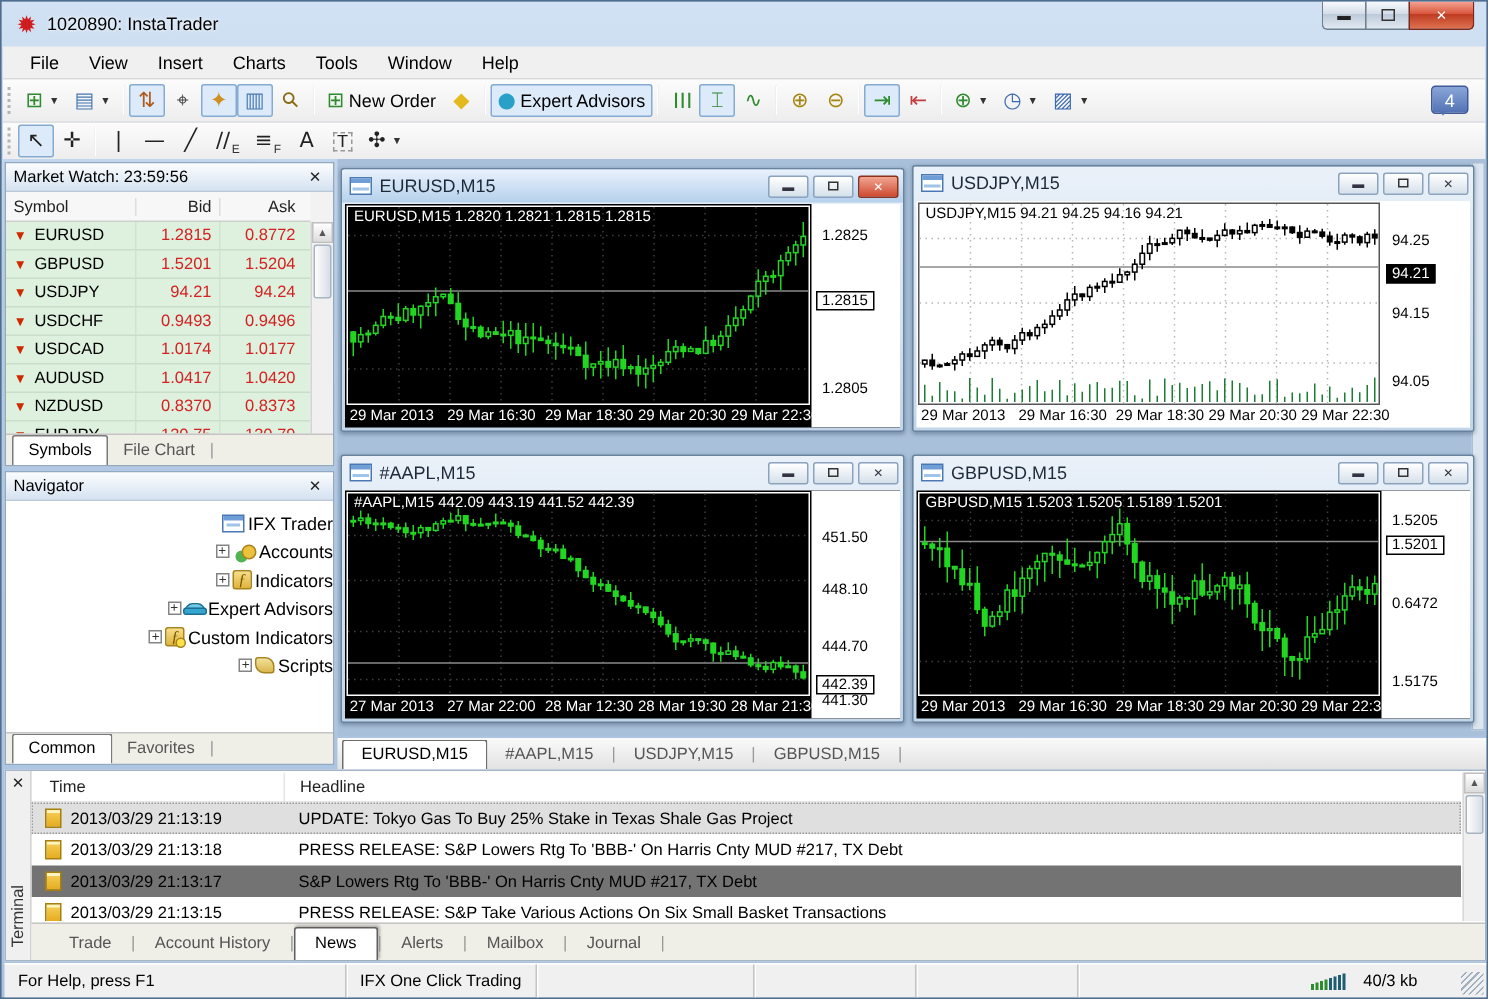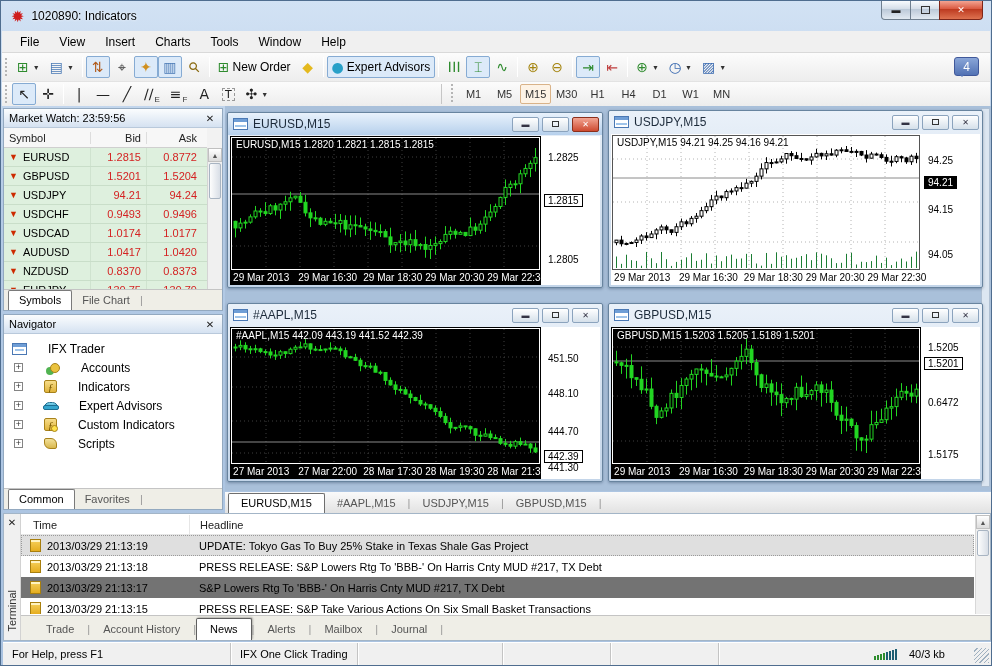--- a/index.html
+++ b/index.html
@@ -63,21 +63,21 @@
   .mw-scroll{position:absolute;top:39px;right:0;width:15px;bottom:21px;background:#f0f0f0;border-left:1px solid #d4d4d4;}
   .sc-arrow{height:14px;display:flex;align-items:center;justify-content:center;font-size:7px;color:#555;background:linear-gradient(#fff,#dcdcdc);border:1px solid #c0c0c0;}
   .sc-thumb{height:36px;margin:1px;background:linear-gradient(90deg,#fdfdfd,#d8dee6);border:1px solid #a8b4c2;border-radius:2px;}
   .panel-tabs{position:absolute;bottom:0;left:0;right:0;height:21px;background:#efeee7;border-top:1px solid #c4c4c4;
     display:flex;align-items:flex-end;padding-left:4px;}
   .ptab{padding:3px 10px 4px;font-size:11px;color:#555;}
   .ptab.active{background:#fff;border:1px solid #7a7a7a;border-bottom:none;border-radius:2px 2px 0 0;color:#000;}
   .ptab-sep{color:#999;padding-bottom:4px;}
   
   .nav-tree{position:absolute;top:19px;left:0;right:0;bottom:21px;background:#fff;padding:5px 0 0 8px;}
-  .tree-row{display:flex;align-items:center;gap:21px;height:19px;font-size:12px;}
+  .tree-row{display:flex;align-items:center;gap:2px;height:19px;font-size:12px;justify-content:flex-end;}
   .tree-child{padding-left:2px;}
   .expand{width:9px;height:9px;border:1px solid #848484;background:#fff;font-size:9px;line-height:7px;text-align:center;color:#333;flex:none;}
   .tico{flex:none;display:inline-block;position:relative;}
   .ico-trader{width:15px;height:12px;border:1px solid #4a78b4;background:#fff;}
   .ico-trader:before{content:"";position:absolute;left:0;right:0;top:0;height:3px;background:#6f9ed6;}
   .ico-trader:after{content:"";position:absolute;left:2px;right:2px;bottom:3px;height:2px;background:#9fc4ea;}
   .ico-accounts{width:10px;height:10px;border-radius:50%;background:#eac23e;border:1px solid #a8821a;box-shadow:-5px 3px 0 -1px #51b351;margin-left:6px;}
   .ico-findicator{width:13px;height:13px;background:linear-gradient(#f7dd8a,#e0b43c);border:1px solid #a8821a;border-radius:2px;
     color:#7a5a00;font-style:italic;font-size:11px;line-height:12px;text-align:center;font-family:"Liberation Serif",serif;}
   .ico-findicator.custom:after{content:"";position:absolute;right:-2px;bottom:-2px;width:5px;height:5px;border-radius:50%;background:#ffe24a;border:1px solid #a8821a;}
@@ -155,21 +155,21 @@
   .sb-grip{position:absolute;right:2px;bottom:2px;width:15px;height:15px;
     background:repeating-linear-gradient(135deg,transparent 0 2px,#9fb0c0 2px 3px);}
 </style>
 </head>
 <body>
 
 <div class="window">
 
   <div class="titlebar">
     <span class="title-icon">✹</span>
-    <span class="title-text">1020890: Indicators</span>
+    <span class="title-text">1020890: InstaTrader</span>
   </div>
   <div class="win-controls">
     <div class="win-btn">▬</div>
     <div class="win-btn">
         <span class="glyph-restore"></span>
       </div>
     <div class="win-btn close">✕</div>
   </div>
 
   <div class="menubar" id="menubar">
@@ -287,32 +287,20 @@
       </div>
       <div class="tb-btn">
         <span class="glyph" style="color: rgb(34, 34, 34);">A</span>
       </div>
       <div class="tb-btn">
         <span class="glyph boxed" style="color: rgb(34, 34, 34);">T</span>
       </div>
       <div class="tb-btn">
         <span class="glyph" style="color: rgb(34, 34, 34);">✣</span>
         <span class="dd">▼</span>
-      </div>
-      <div style="display: flex; margin-left: 168px; border-left: 1px solid rgb(198, 198, 198); padding-left: 6px;">
-        <span class="grip"></span>
-        <div class="tf-btn">M1</div>
-        <div class="tf-btn">M5</div>
-        <div class="tf-btn active">M15</div>
-        <div class="tf-btn">M30</div>
-        <div class="tf-btn">H1</div>
-        <div class="tf-btn">H4</div>
-        <div class="tf-btn">D1</div>
-        <div class="tf-btn">W1</div>
-        <div class="tf-btn">MN</div>
       </div>
     </div>
   <div class="chat-badge">4</div>
 
   <div class="panel" style="left:2px;top:107px;width:220px;height:203px;">
     <div class="panel-title">
       <span>Market Watch: 23:59:56</span>
       <span class="panel-close">✕</span>
     </div>
     <div class="mw-header">
@@ -992,21 +980,21 @@
         <div class="yaxis">
           <div class="ylab" style="top: calc(21% - 6px);">451.50</div>
           <div class="ylab" style="top: calc(44% - 6px);">448.10</div>
           <div class="ylab" style="top: calc(69% - 6px);">444.70</div>
           <div class="ylab boxed" style="top: calc(85% - 6px);">442.39</div>
           <div class="ylab" style="top: calc(93% - 6px);">441.30</div>
         </div>
         <div class="xaxis">
           <div class="xlab" style="left: 1%;">27 Mar 2013</div>
           <div class="xlab" style="left: 22%;">27 Mar 22:00</div>
-          <div class="xlab" style="left: 43%;">28 Mar 17:30</div>
+          <div class="xlab" style="left: 43%;">28 Mar 12:30</div>
           <div class="xlab" style="left: 63%;">28 Mar 19:30</div>
           <div class="xlab" style="left: 83%;">28 Mar 21:30</div>
         </div>
       </div>
     </div>
   <div class="chart-win theme-dark" id="cw3" style="left:607px;top:302px;width:375px;height:179px;">
       <div class="cw-title">
         <span class="cw-ico"></span>
         <span>GBPUSD,M15</span>
         <div class="cw-btns">

